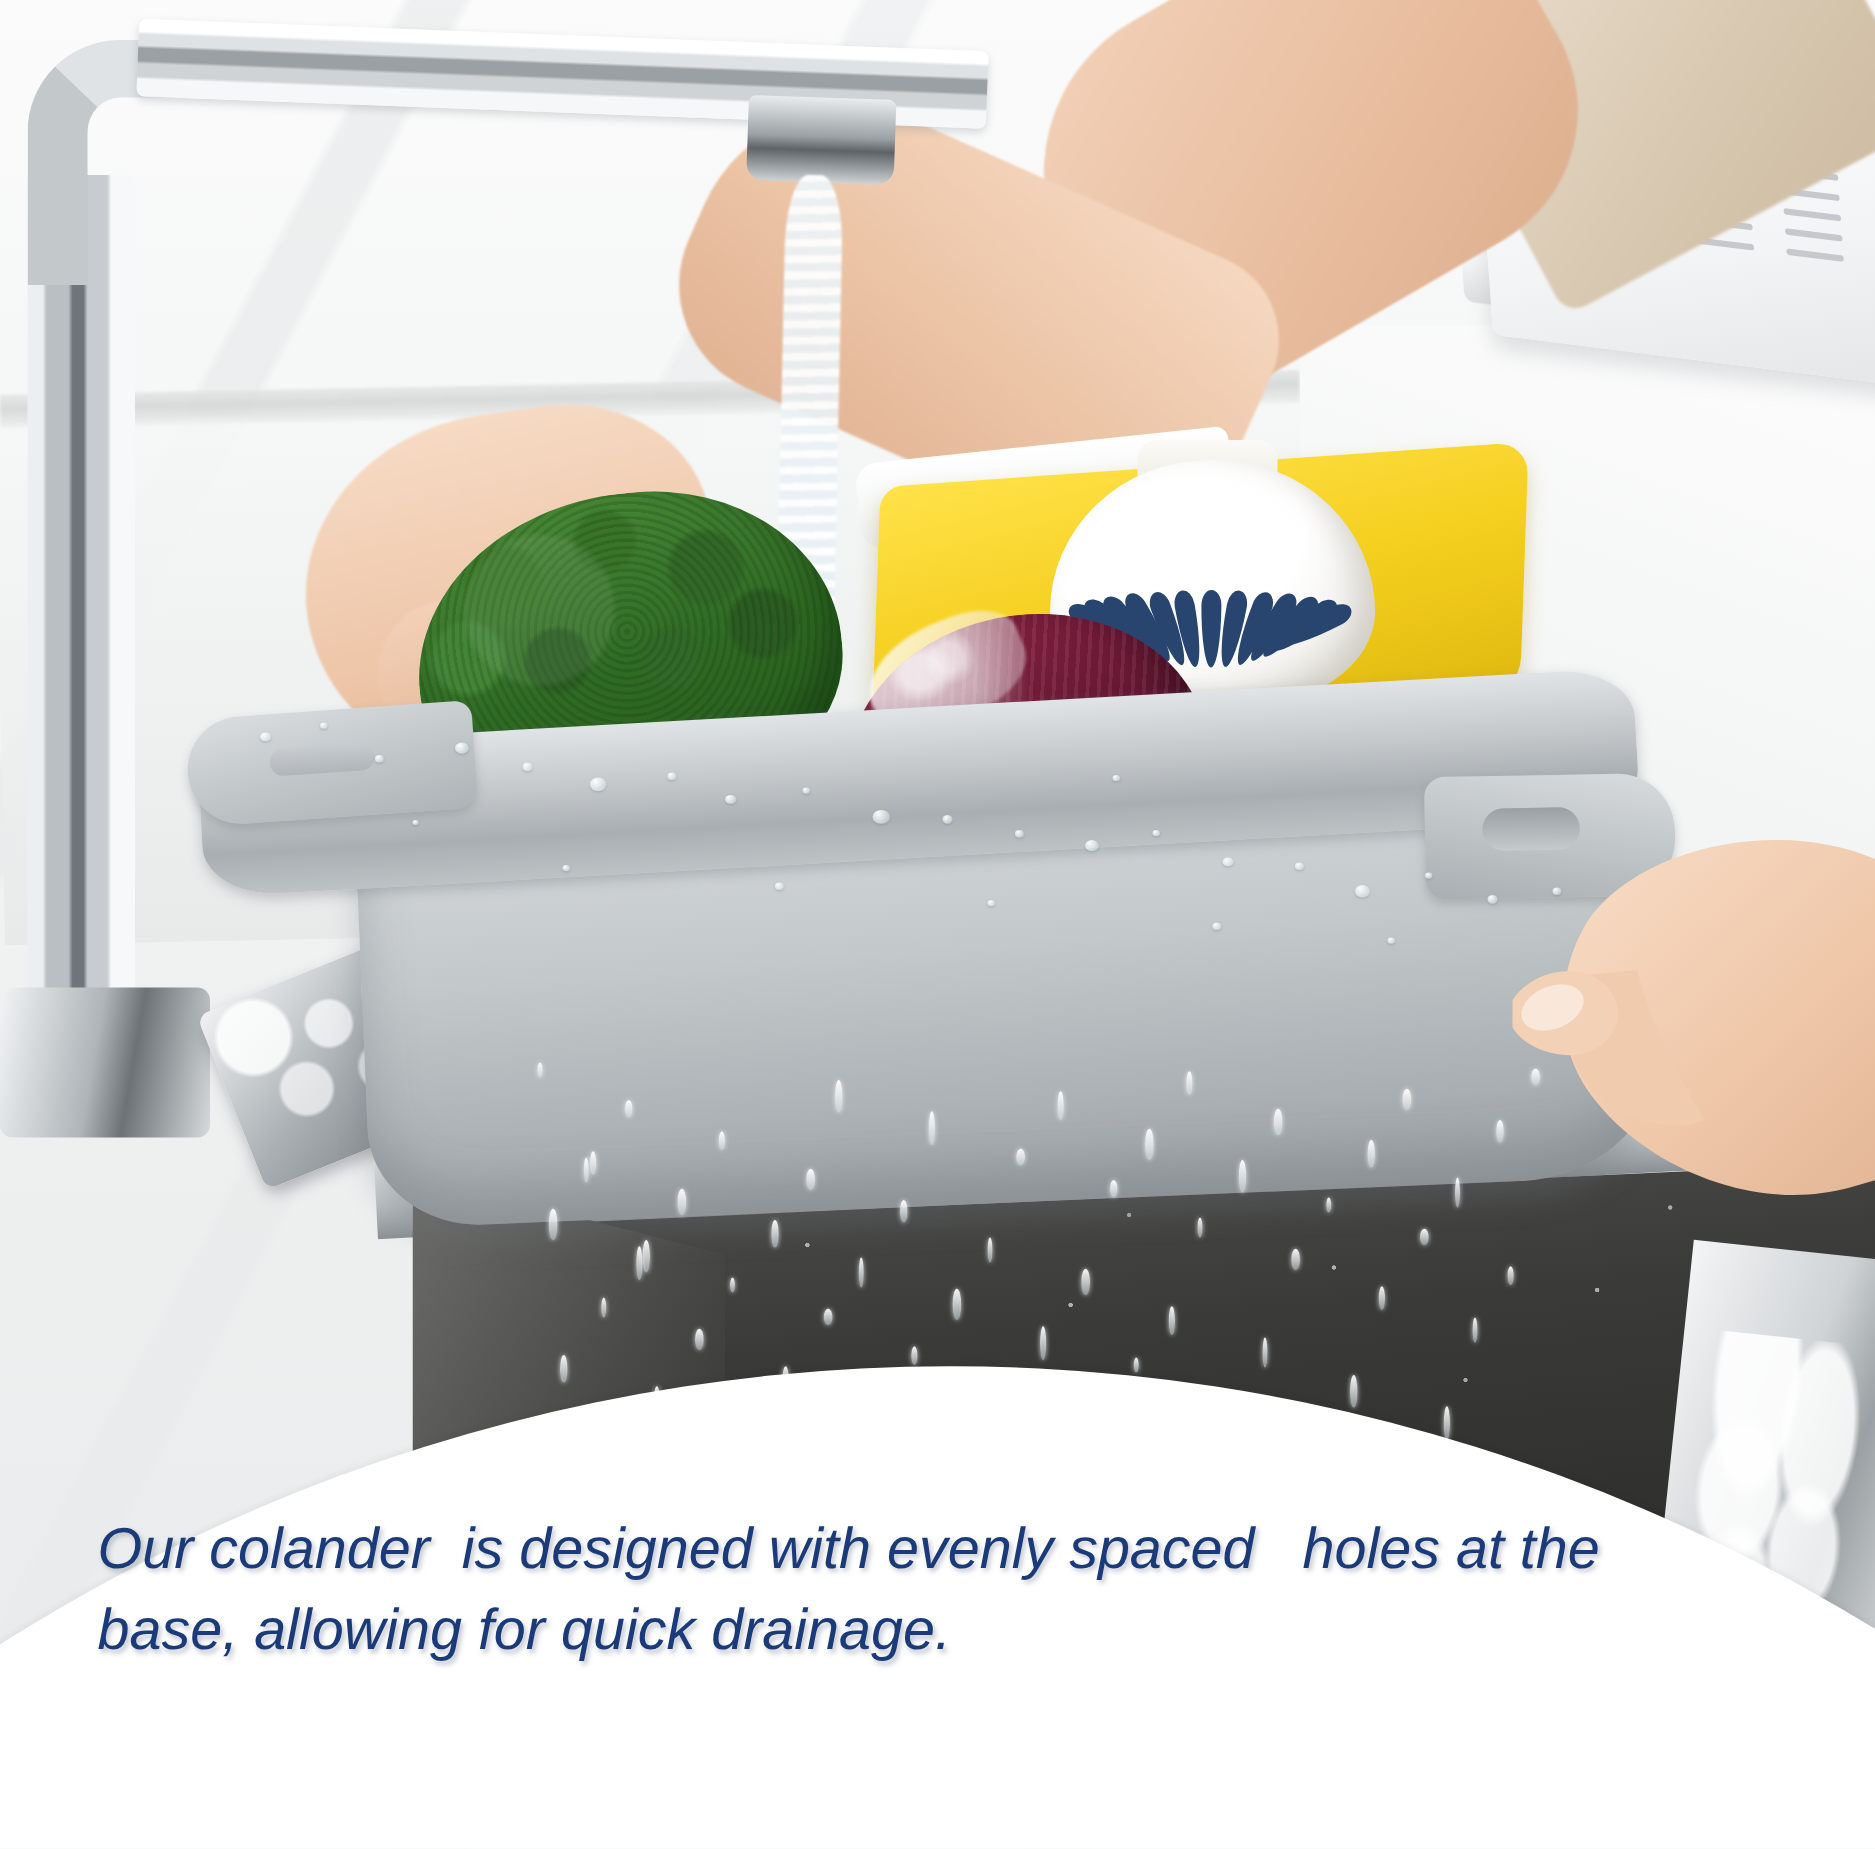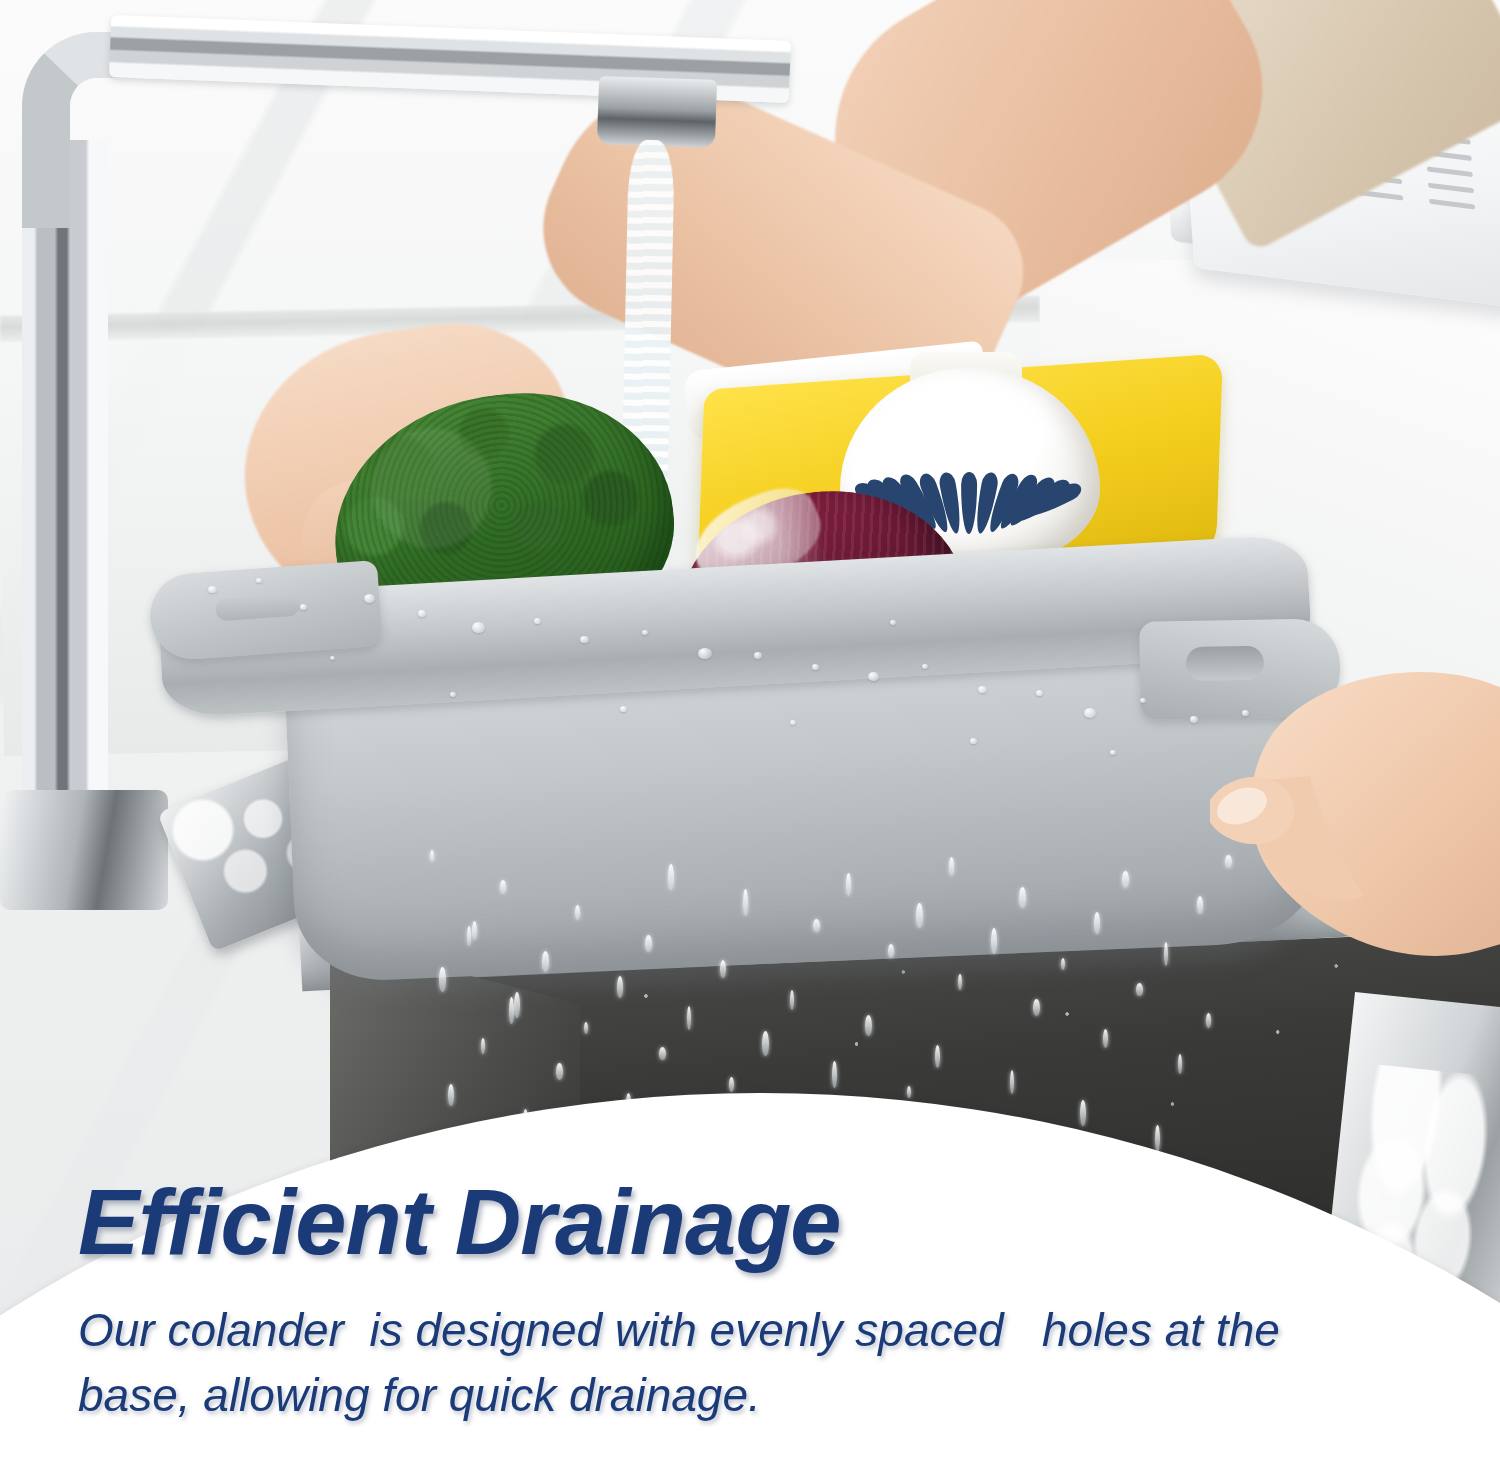--- a/index.html
+++ b/index.html
@@ -639,17 +639,16 @@
         <span style="left: 795px; top: 35px; height: 13px; width: 7px;"></span>
         <span style="left: 37px; top: 106px; height: 20px; width: 4px;"></span>
         <span style="left: 79px; top: 177px; height: 27px; width: 5px;"></span>
       </div>
 
   </div>
 
   <div class="panel"></div>
 
   <div class="text-block">
-    <h1 class="headline">Efficient Drainage</h1>
     <p class="body-copy">Our colander  is designed with evenly spaced   holes at the base, allowing for quick drainage.</p>
   </div>
 
 </div>
 
 </body></html>

